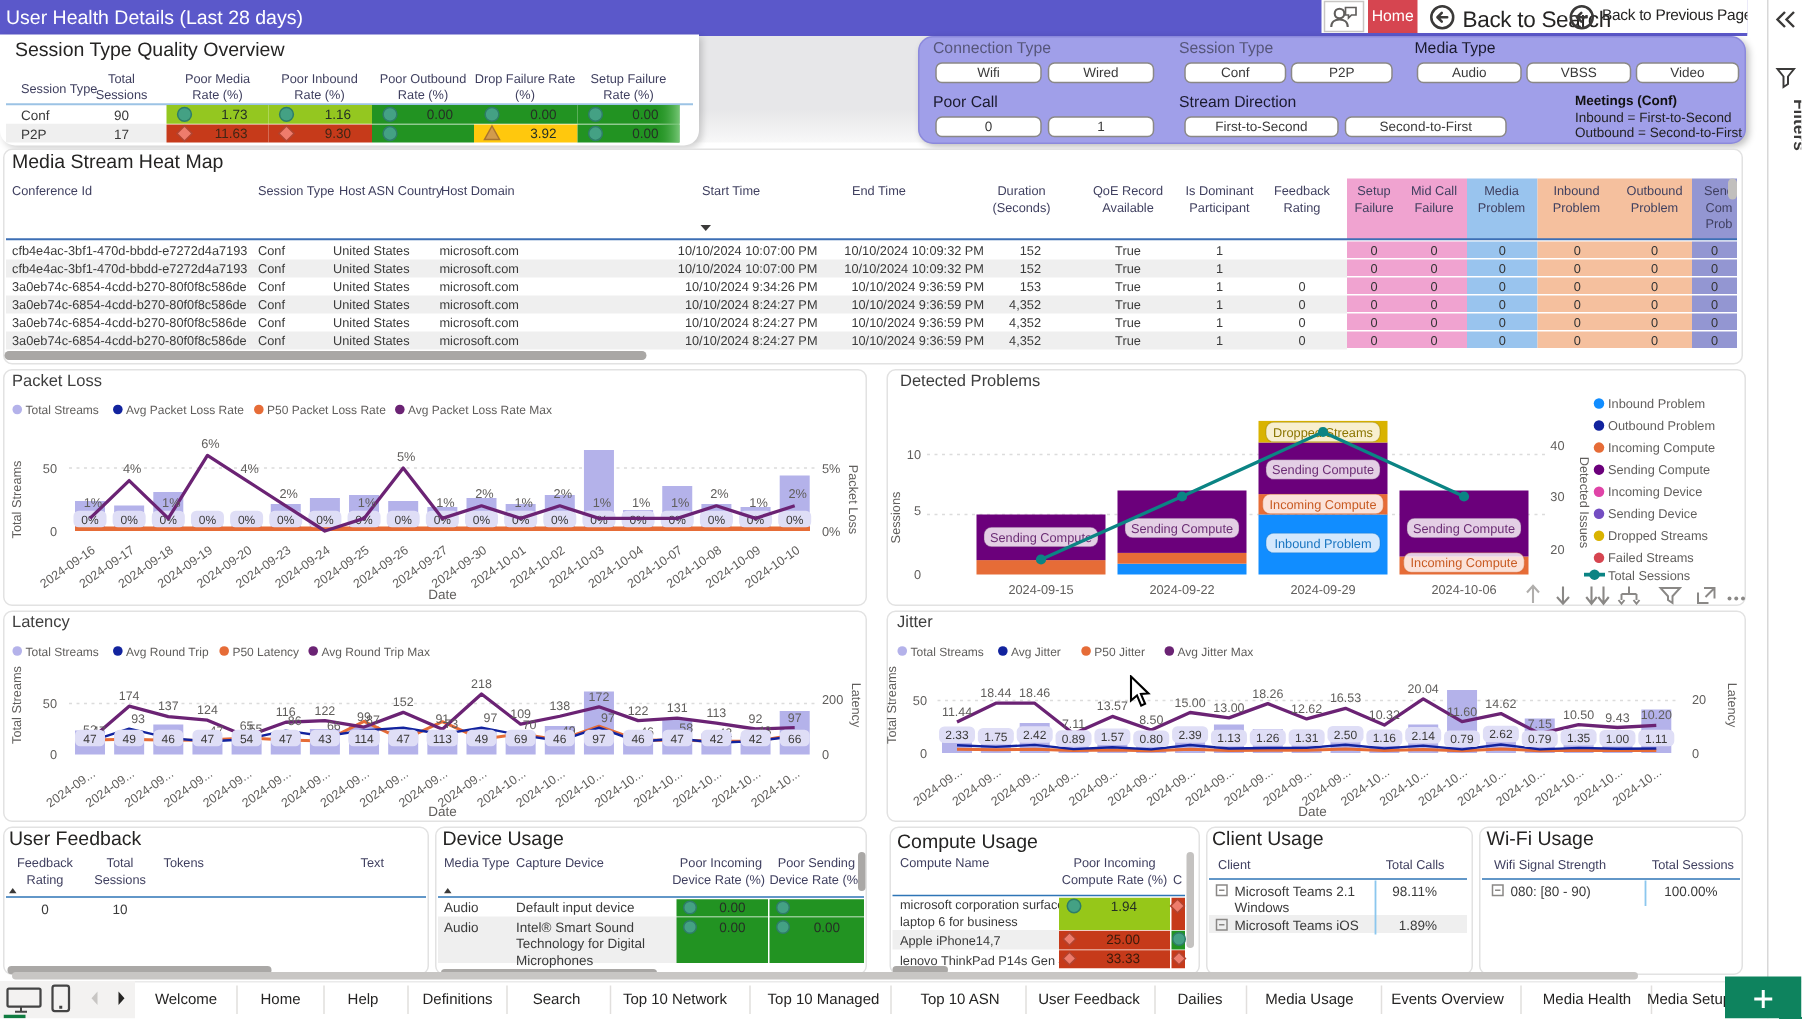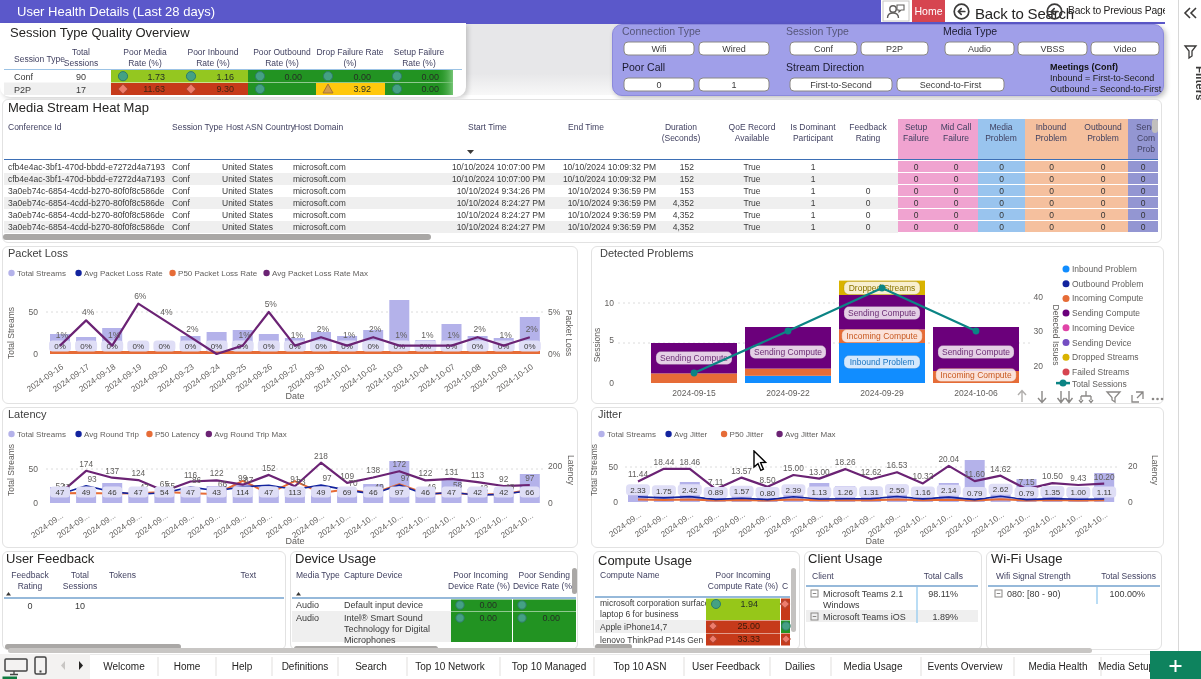--- a/index.html
+++ b/index.html
@@ -1,21 +1,21 @@
 <!DOCTYPE html>
 <html><head><meta charset="utf-8"><style>
 html,body{margin:0;padding:0;}
 body{width:1201px;height:679px;position:relative;overflow:hidden;background:#fff;
  font-family:"Liberation Sans", sans-serif;}
 .abs{position:absolute;}
 .panel{position:absolute;background:#fff;border:1px solid #E2E2E2;border-radius:6px;box-sizing:border-box;}
 </style></head><body>
 <div class="abs" style="left:440px;top:23px;width:260px;height:72px;background:linear-gradient(to bottom,#E7E7E9 70%,#F8F8F8);"></div>
 <div class="abs" style="left:0;top:0;width:1165px;height:23px;background:#5B58CA;"></div>
-<div class="abs" style="left:0;top:4px;width:1165px;height:17px;color:#fff;font-size:13px;padding-left:17px;">User Health Details (Last 28 days)</div>
+<div class="abs" style="left:0;top:4px;width:1165px;height:17px;color:#fff;font-size:13px;padding-left:4px;">User Health Details (Last 28 days)</div>
 <div class="abs" style="left:881px;top:0;width:284px;height:22px;background:#fff;"></div>
 <div class="abs" style="left:0;top:21.5px;width:1165px;height:2px;background:#5B58CA;"></div>
 <svg class="abs" style="left:882px;top:0px" width="28" height="22" viewBox="0 0 28 22">
 <rect x="1" y="1" width="26" height="20" fill="#fff" stroke="#C8C6C4" stroke-width="1"></rect>
 <circle cx="11" cy="9" r="3.2" fill="none" stroke="#605E5C" stroke-width="1.4"></circle>
 <path d="M5.5 18 C5.5 14.5 8 13 11 13 C14 13 16.5 14.5 16.5 18" fill="none" stroke="#605E5C" stroke-width="1.4"></path>
 <path d="M15 5 h7 v5 h-3 l-2 2 v-2 h-2 z" fill="#fff" stroke="#605E5C" stroke-width="1.1"></path>
 </svg>
 <div class="abs" style="left:912px;top:0;width:33px;height:22px;background:#D64550;color:#fff;font-size:10.5px;text-align:center;line-height:22px;">Home</div>
 <svg class="abs" style="left:953px;top:3px" width="17" height="17" viewBox="0 0 17 17">

